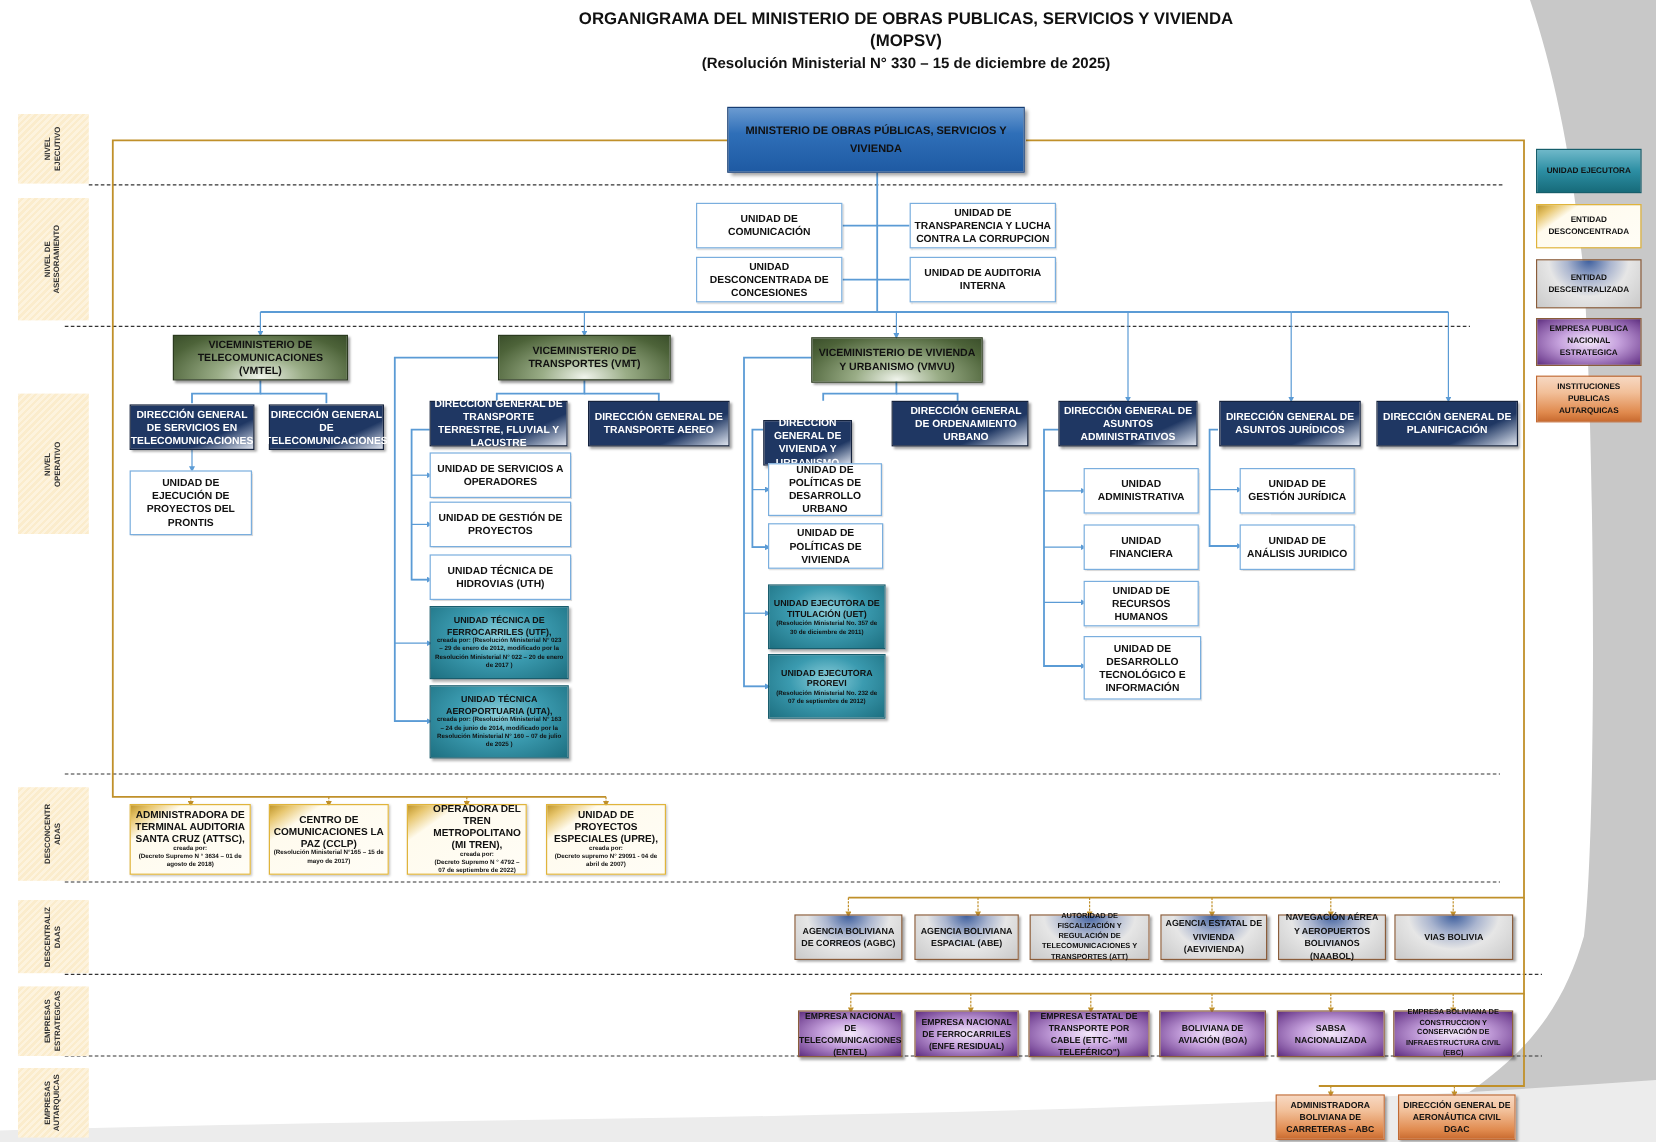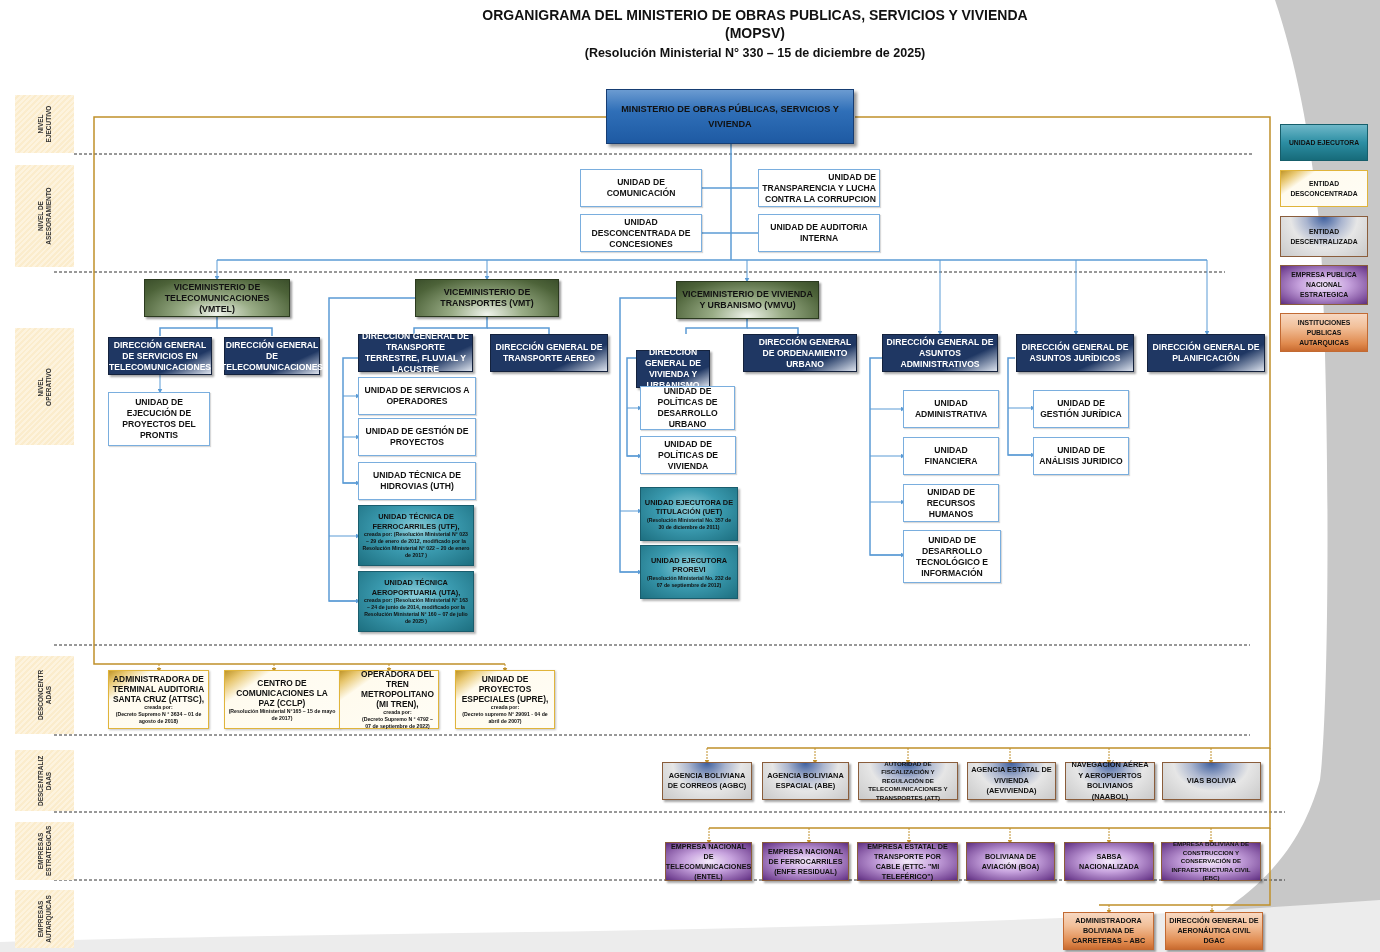--- a/index.html
+++ b/index.html
@@ -175,21 +175,21 @@
     <span style="width:55px;white-space:normal;">EMPRESAS AUTARQUICAS</span>
   </div>
 
 <div class="box ministry" style="left:606px;top:89px;width:248px;height:55px;">
     <span>MINISTERIO DE OBRAS PÚBLICAS, SERVICIOS Y VIVIENDA</span>
   </div>
 
 <div class="box white" style="left:580px;top:169px;width:122px;height:38px;">
     <span>UNIDAD DE COMUNICACIÓN</span>
   </div>
-<div class="box white" style="left:758px;top:169px;width:122px;height:38px;text-align:right;">
+<div class="box white" style="left:758px;top:169px;width:122px;height:38px;">
     <span>UNIDAD DE TRANSPARENCIA Y LUCHA CONTRA LA CORRUPCION</span>
   </div>
 <div class="box white" style="left:580px;top:214px;width:122px;height:38px;">
     <span>UNIDAD DESCONCENTRADA DE CONCESIONES</span>
   </div>
 <div class="box white" style="left:758px;top:214px;width:122px;height:38px;">
     <span>UNIDAD DE AUDITORIA INTERNA</span>
   </div>
 
 <div class="box green" style="left:144px;top:279px;width:146px;height:38px;">
@@ -284,21 +284,21 @@
 
 <div class="box navy" style="left:1147px;top:334px;width:118px;height:38px;">
     <span>DIRECCIÓN GENERAL DE PLANIFICACIÓN</span>
   </div>
 
 <div class="box desconc" style="left:108px;top:670px;width:101px;height:59px;">
   <span>ADMINISTRADORA DE TERMINAL AUDITORIA SANTA CRUZ (ATTSC),</span>
   <span class="small">creada por:</span>
   <span class="small">(Decreto Supremo N ° 3634 – 01 de agosto de 2018)</span>
 </div>
-<div class="box desconc" style="left:224px;top:670px;width:116px;height:59px;">
+<div class="box desconc" style="left:224px;top:670px;width:100px;height:59px;">
   <span>CENTRO DE COMUNICACIONES LA PAZ (CCLP)</span>
   <span class="small">(Resolución Ministerial N°165 – 15 de mayo de 2017)</span>
 </div>
 <div class="box desconc" style="left:339px;top:670px;width:100px;height:59px;padding-left:20px;">
   <span>OPERADORA DEL TREN METROPOLITANO (MI TREN),</span>
   <span class="small">creada por:</span>
   <span class="small">(Decreto Supremo N ° 4792 – 07 de septiembre de 2022)</span>
 </div>
 <div class="box desconc" style="left:455px;top:670px;width:100px;height:59px;justify-content:center;">
   <span>UNIDAD DE PROYECTOS ESPECIALES (UPRE),</span>

